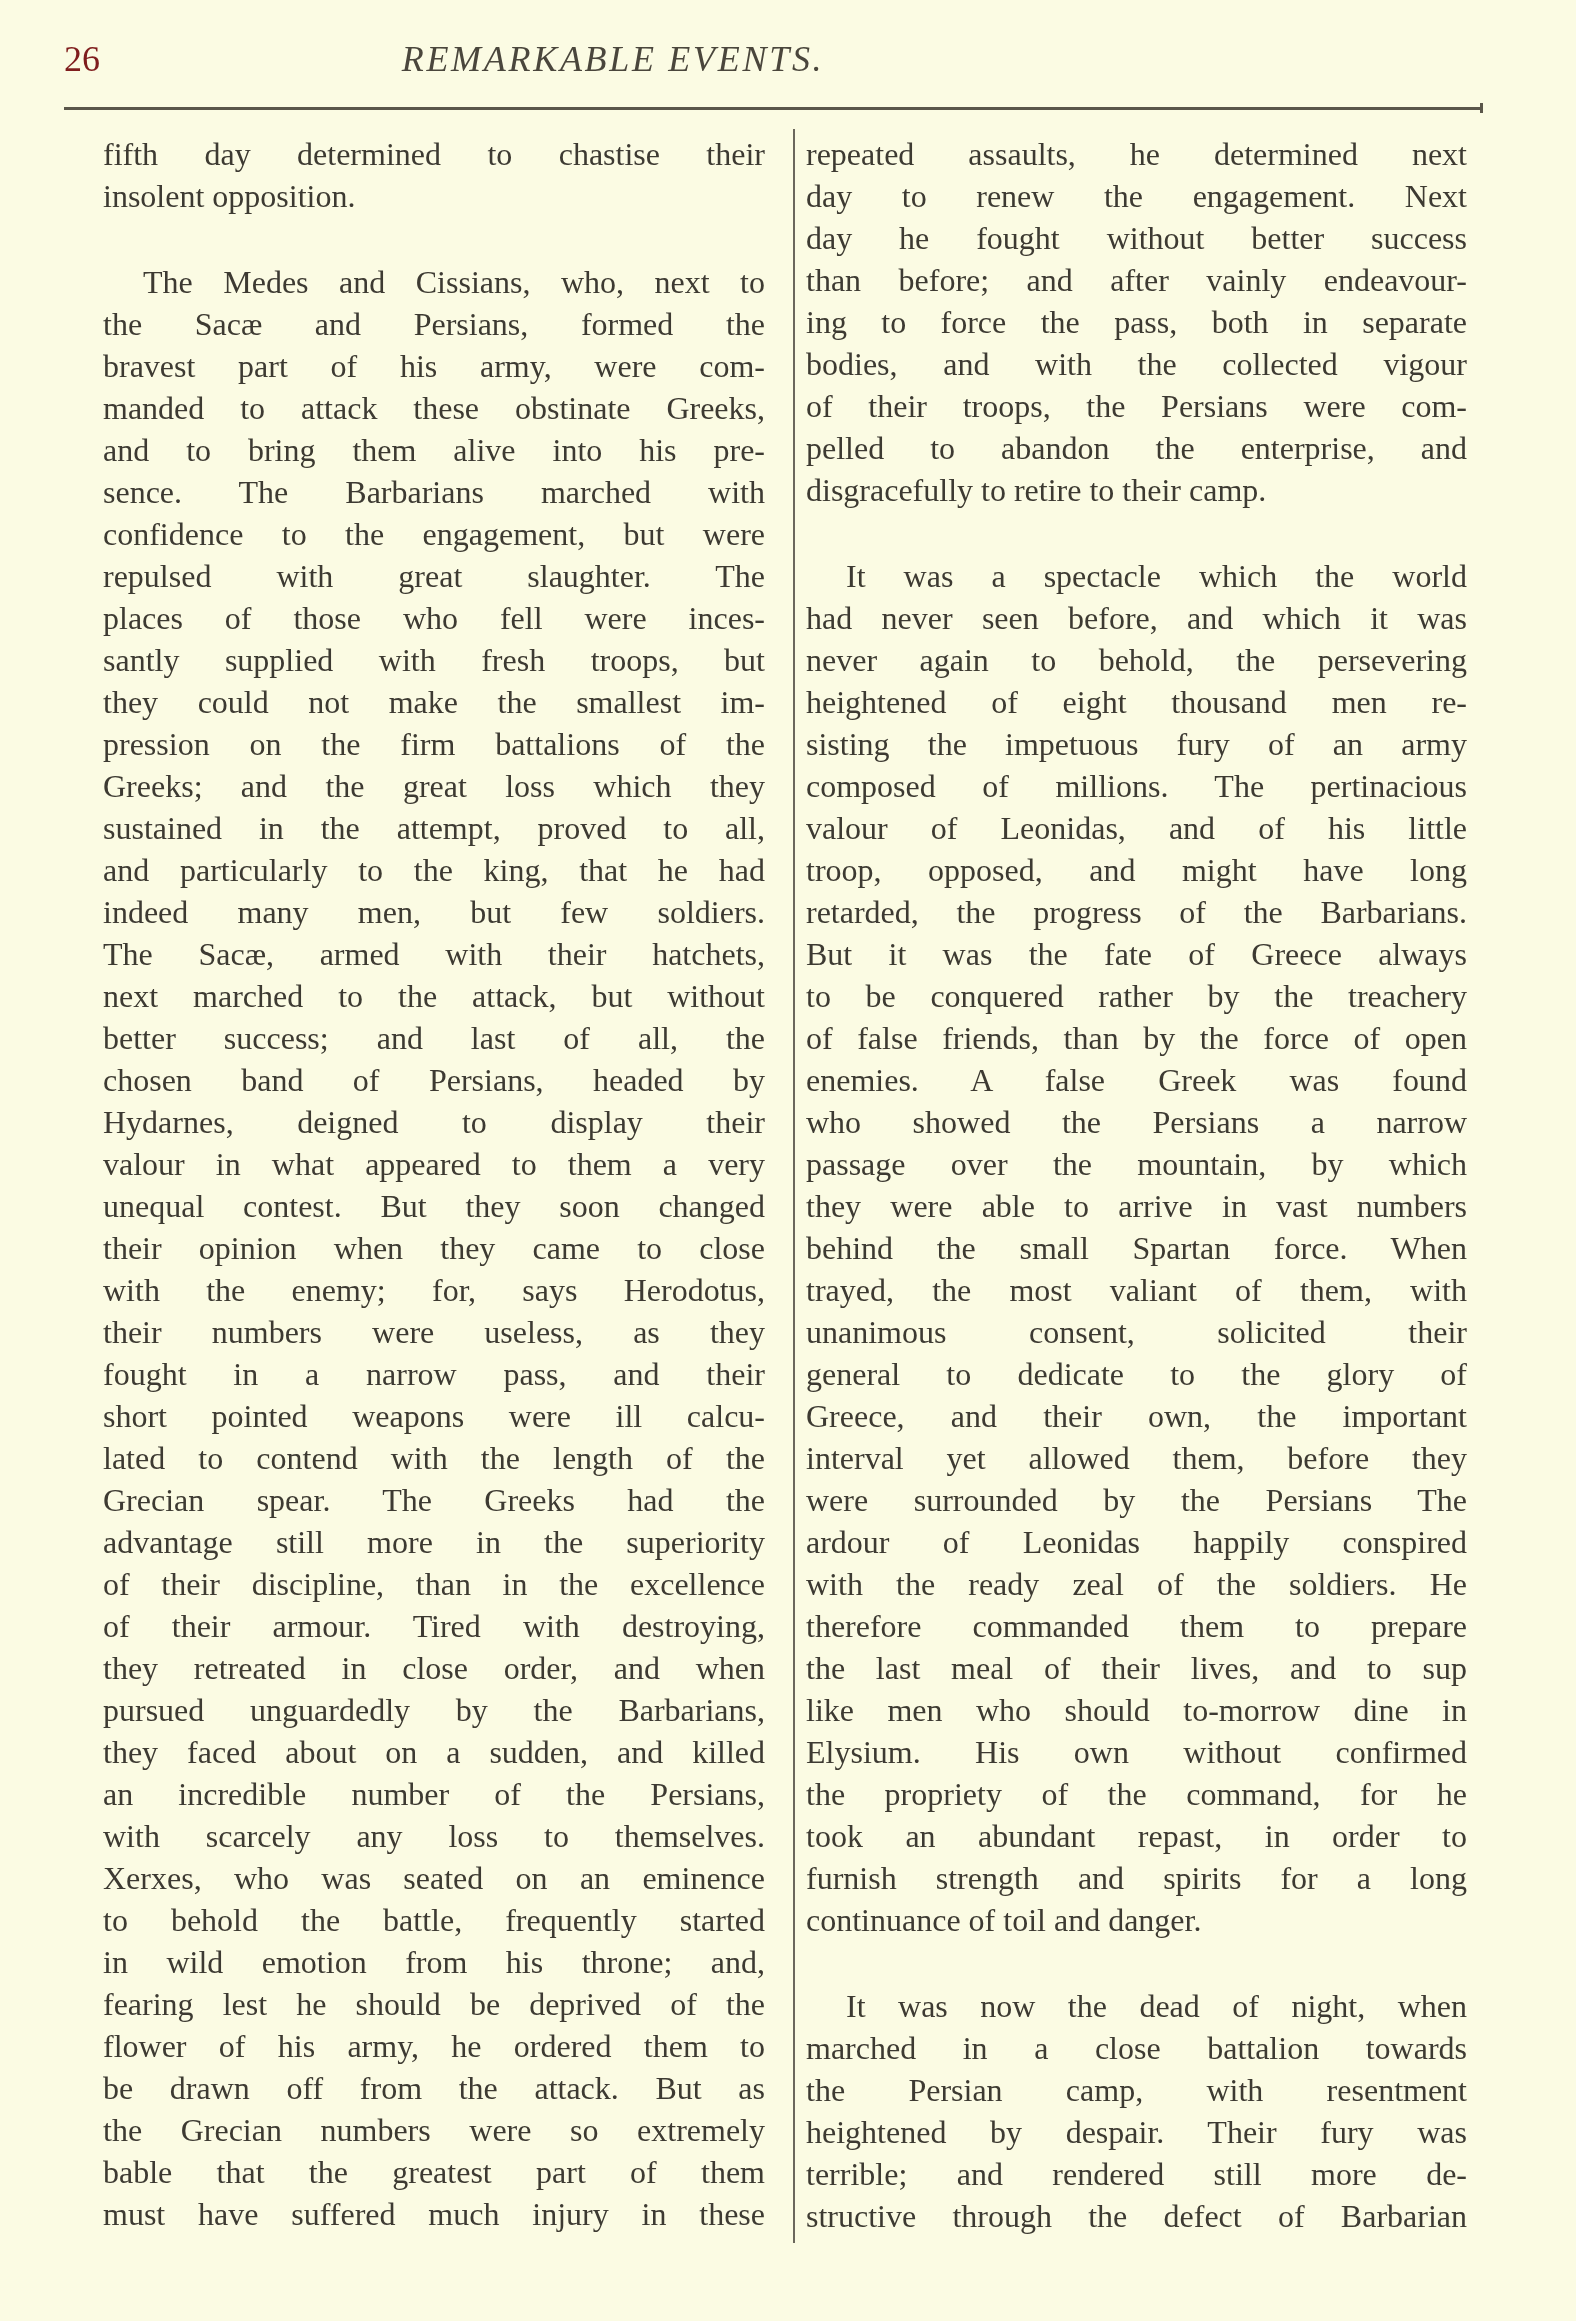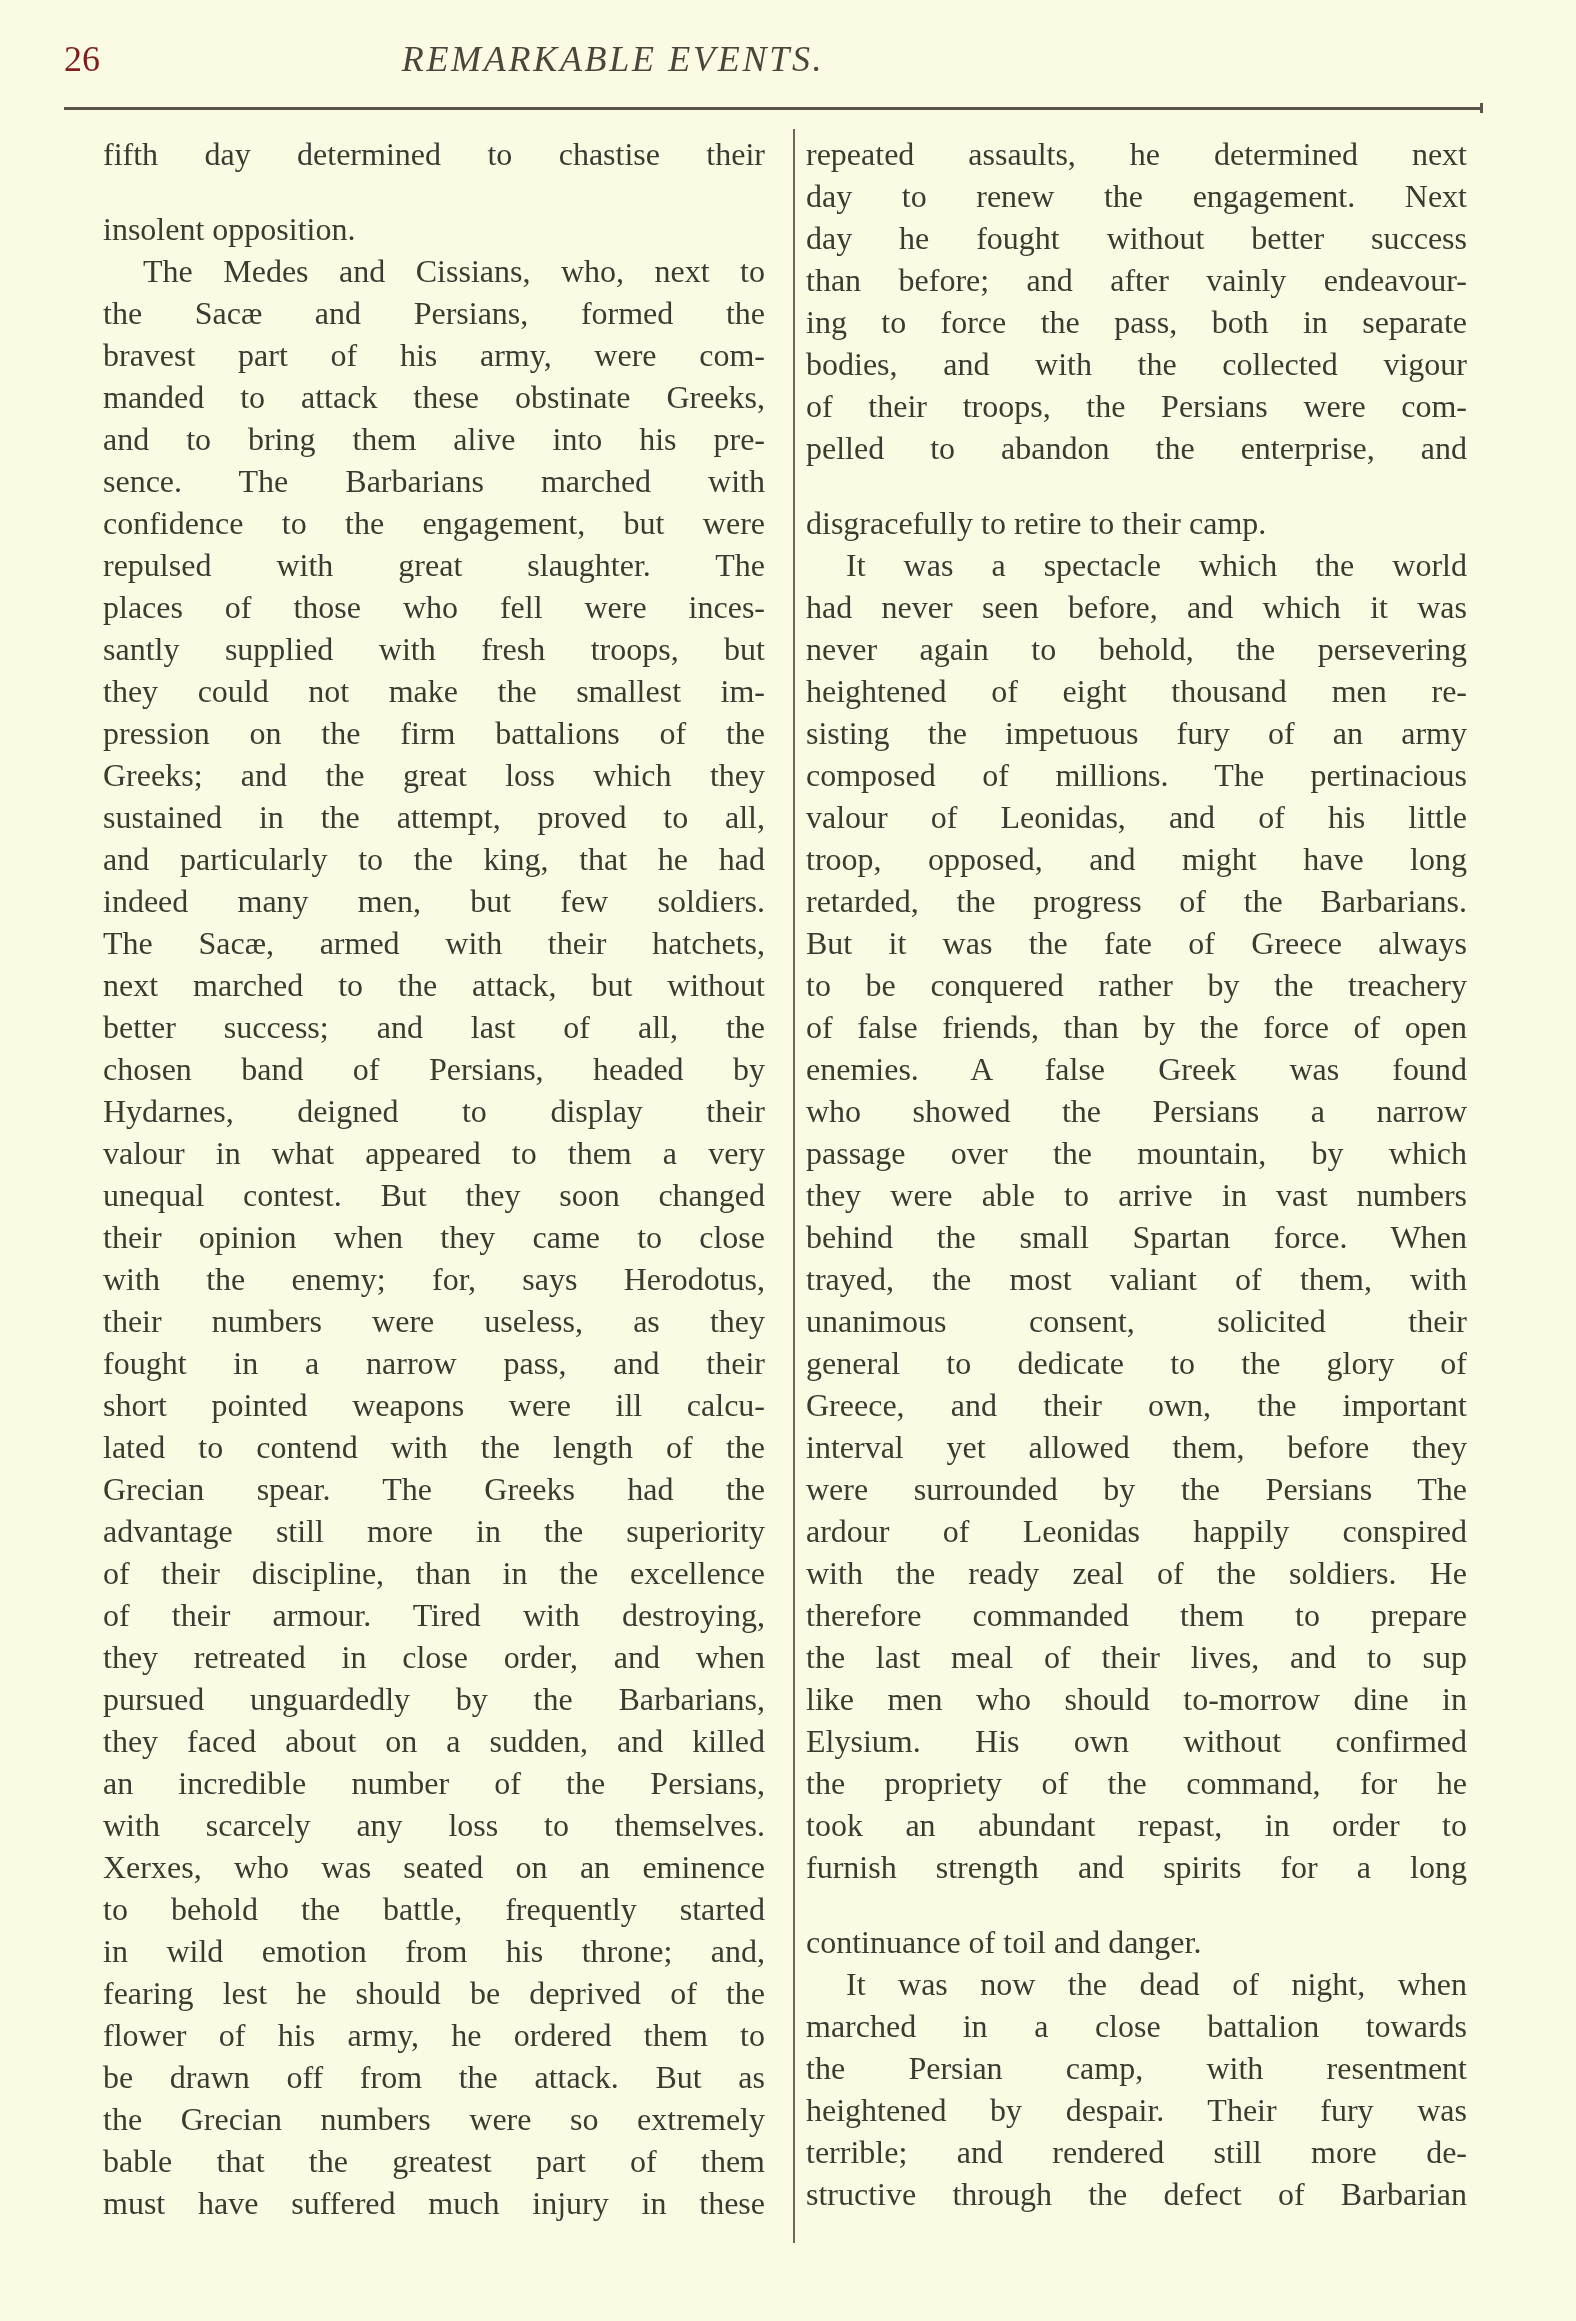--- a/index.html
+++ b/index.html
@@ -38,22 +38,22 @@
     position: absolute; top: 133px;
     font-size: 32px; line-height: 42px;
   }
   .col-left { left: 103px; width: 662px; }
   .col-right { left: 806px; width: 661px; }
   .line {
     display: block; white-space: nowrap;
     text-align: justify; text-align-last: justify;
     height: 42px; overflow: visible;
   }
-  .line.last { text-align-last: left; margin-top: 33px; }
-  .line.indent { padding-left: 40px; }
+  .line.last { text-align-last: left; }
+  .line.indent { padding-left: 40px; margin-top: 44px; }
 </style>
 </head>
 <body>
 
 <div>
   <div class="page-number">26</div>
   <div class="running-head"><span>REMARKABLE EVENTS.</span></div>
   <div class="head-rule"></div>
   <div class="column-divider"></div>
 

